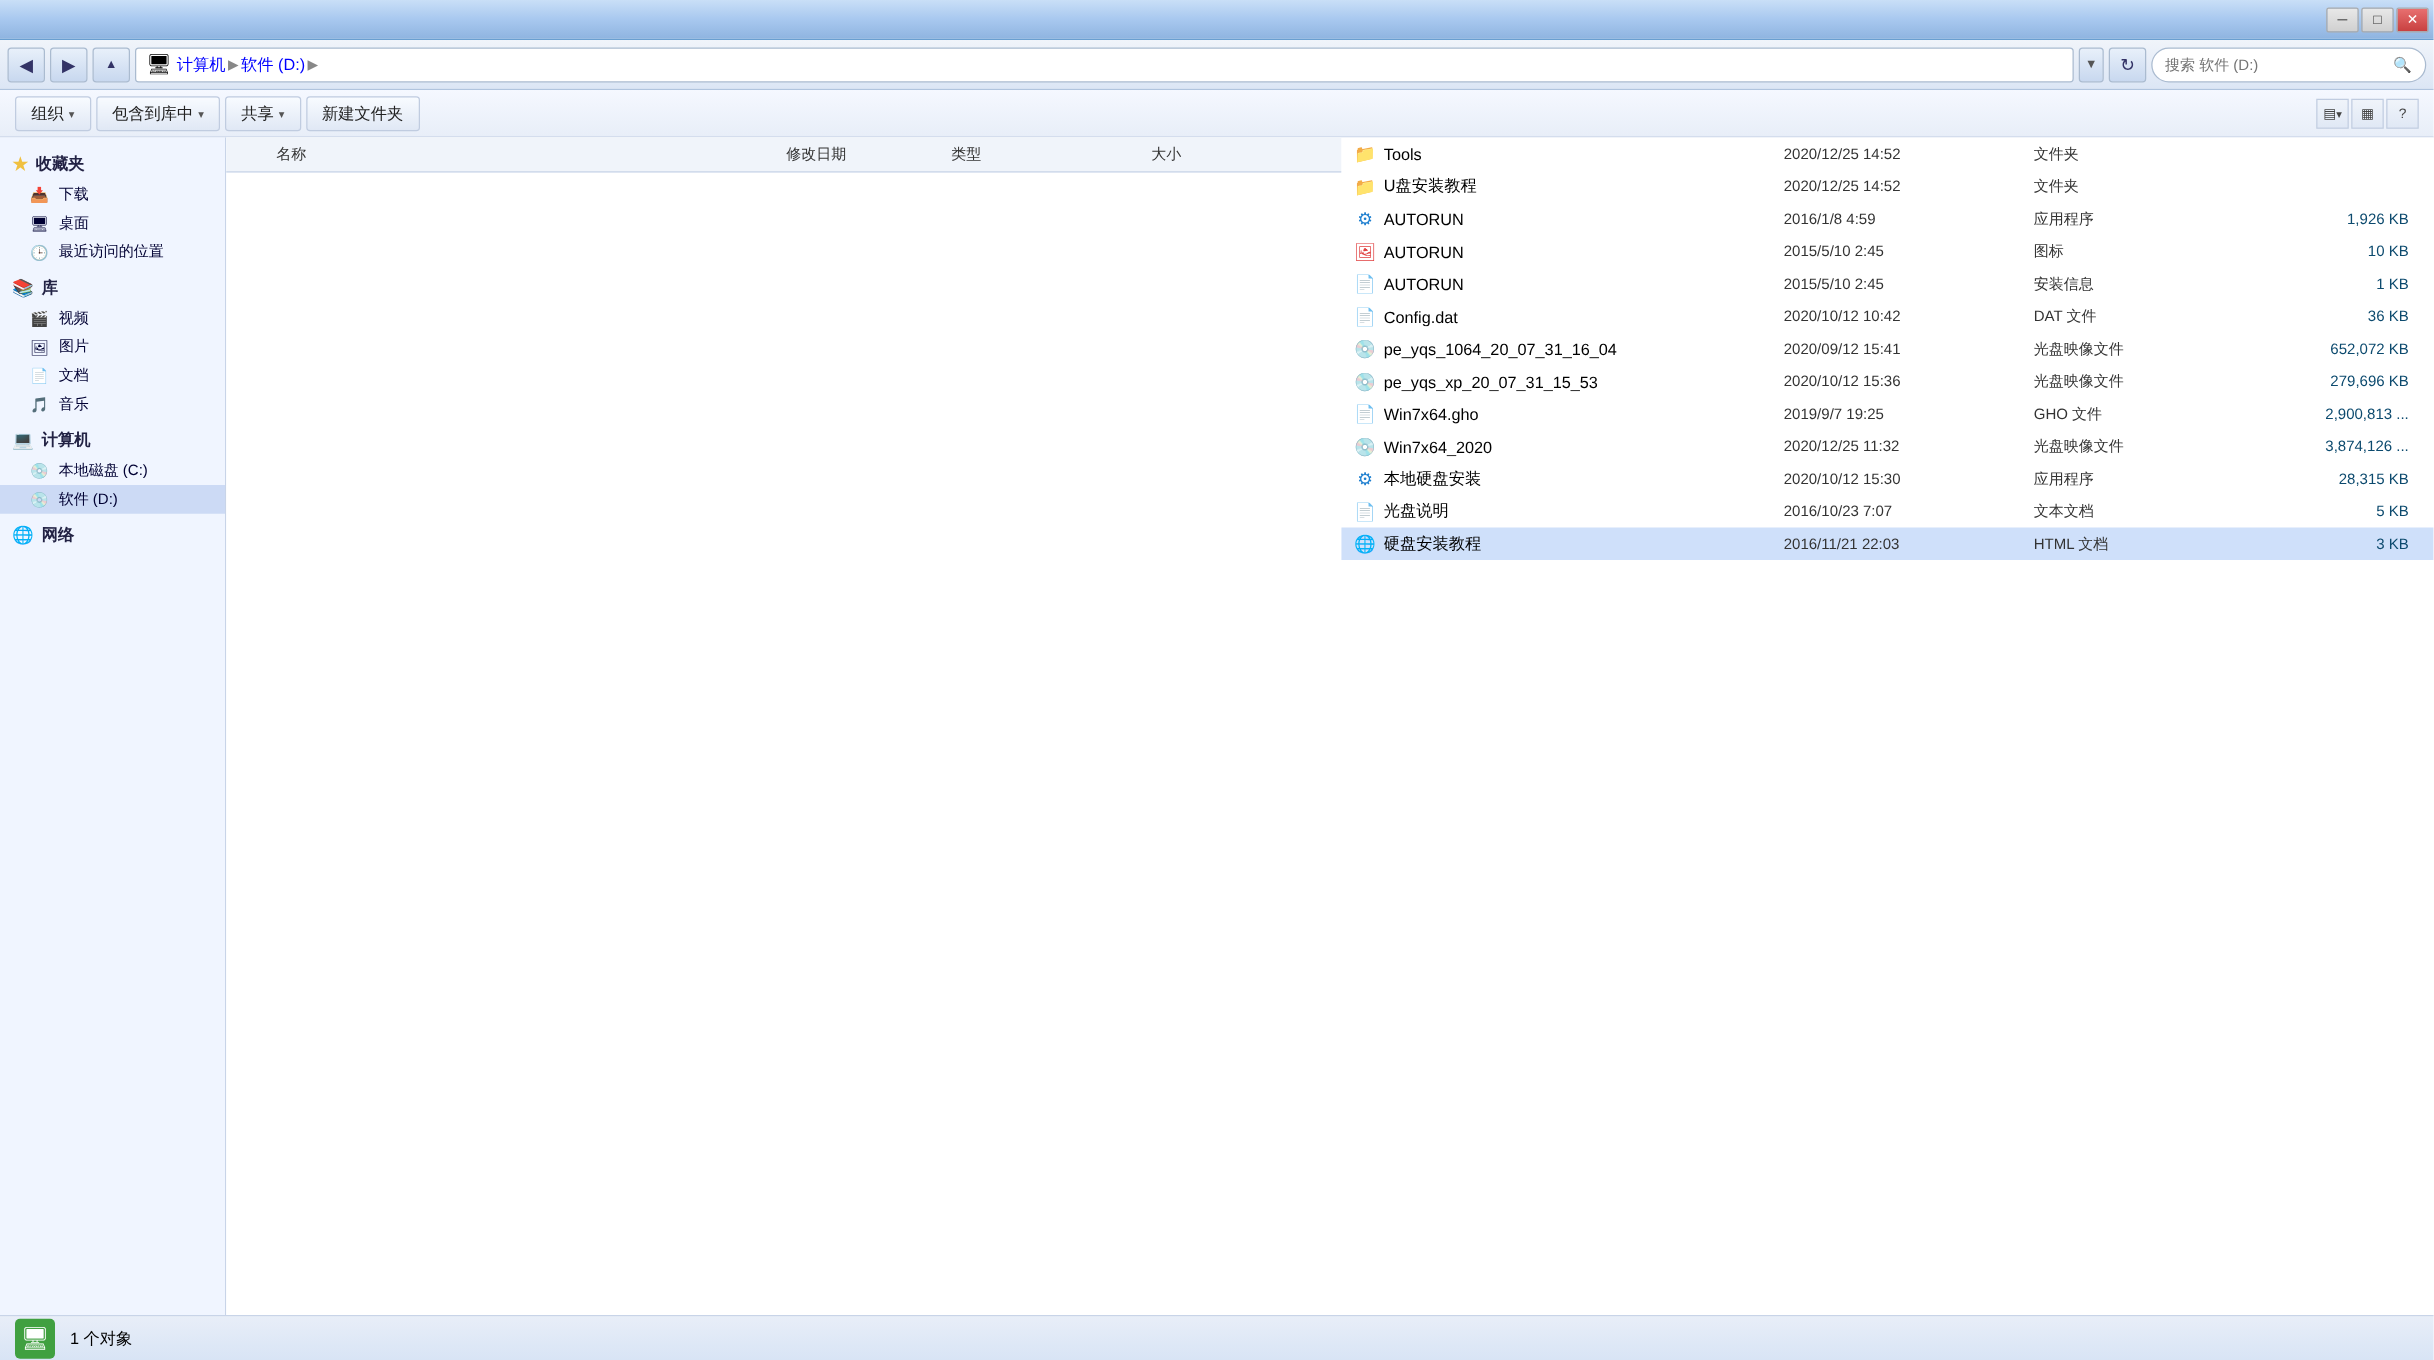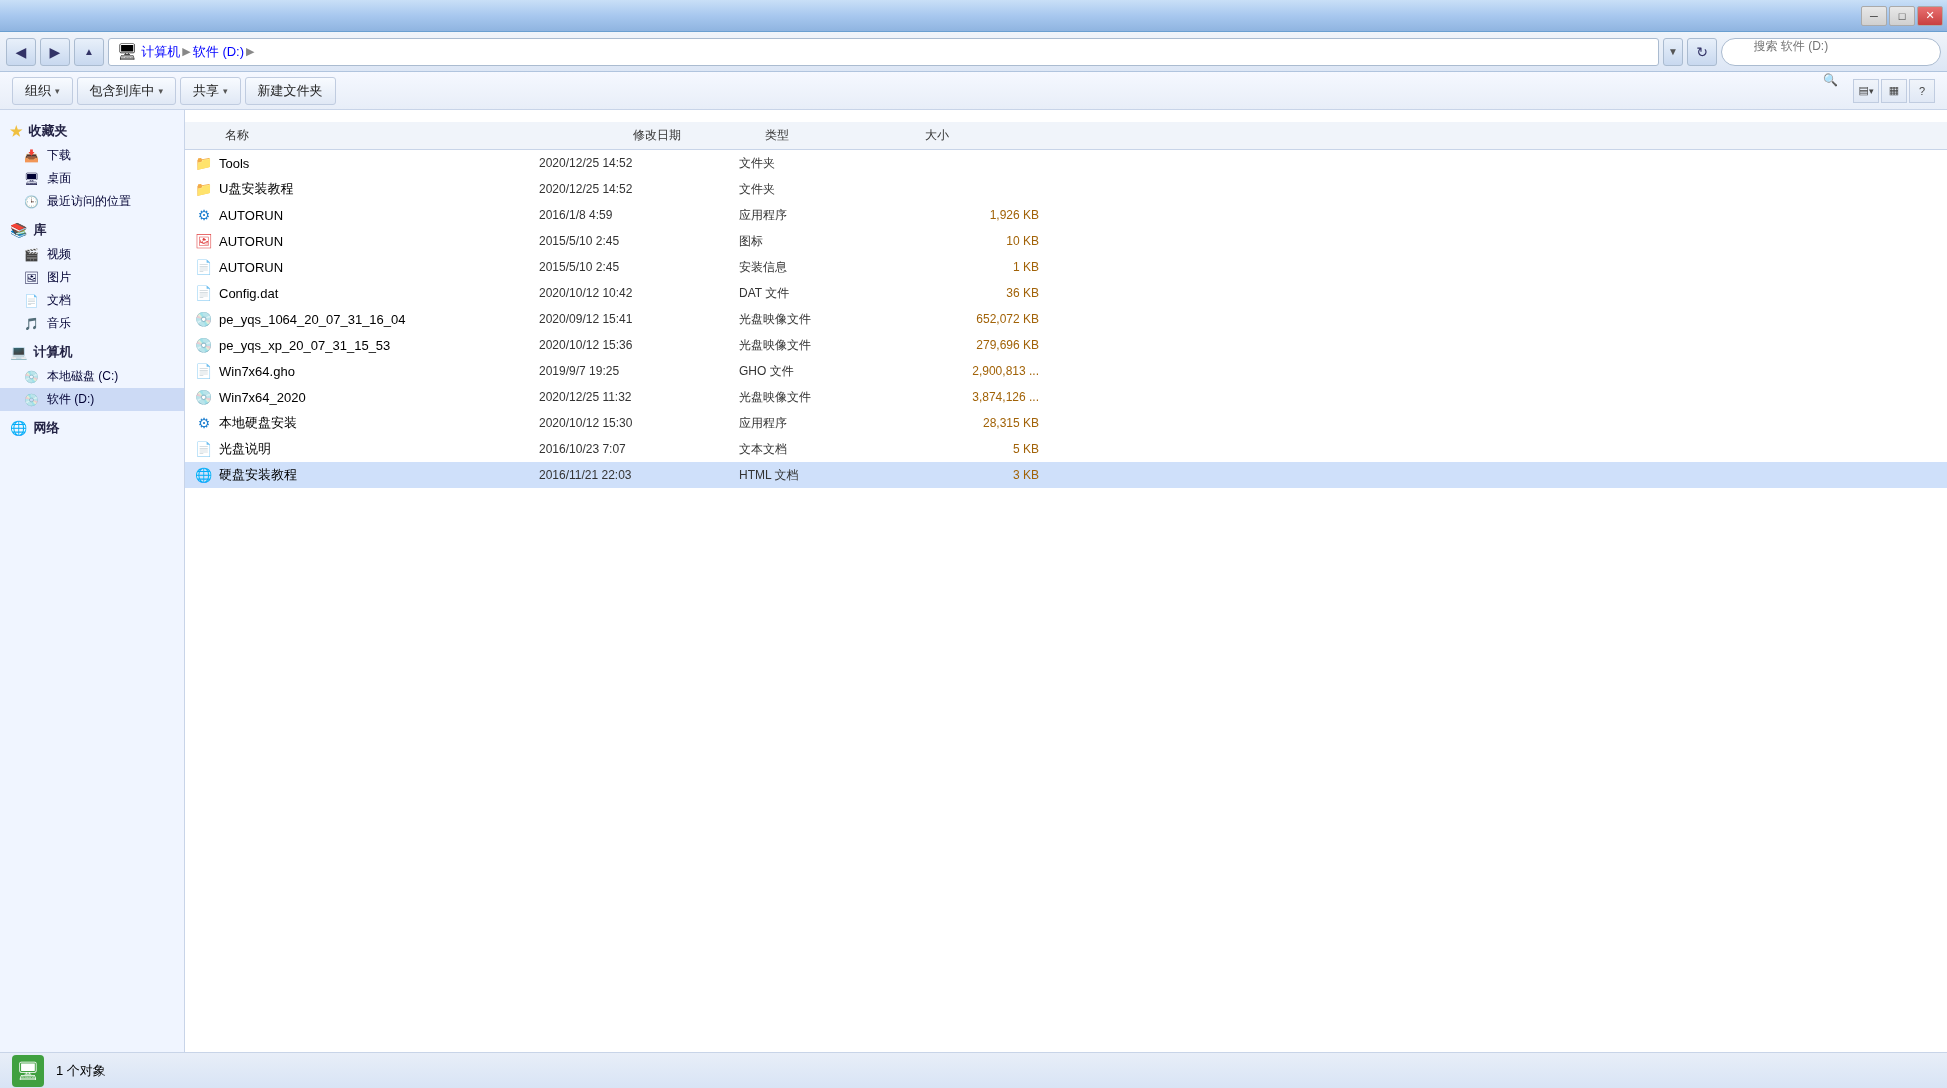--- a/index.html
+++ b/index.html
@@ -119,22 +119,21 @@
       width: 220px;
       height: 28px;
       border: 1px solid #aabbd0;
       border-radius: 14px;
       background: #fff;
       display: flex;
       align-items: center;
       padding: 0 10px;
       font-size: 12px;
       color: #999;
-      gap: 20px;
-      flex-direction: column;
+      gap: 0;
     }
     .search-box input {
       border: none;
       outline: none;
       font-size: 12px;
       color: #999;
       background: transparent;
       flex: 1;
     }
 
@@ -204,22 +203,21 @@
     .icon-star { color: #f0c040; font-size: 14px; }
     .icon-lib { color: #6080c0; font-size: 14px; }
     .icon-computer { color: #4080c0; font-size: 14px; }
     .icon-network { color: #6090c0; font-size: 14px; }
 
     
     .file-area {
       flex: 1;
       background: #fff;
       display: flex;
-      flex-direction: column;
-      margin-top: 12px;
+      flex-direction: row;
     }
 
     
     .col-headers {
       display: flex;
       align-items: center;
       height: 28px;
       border-bottom: 1px solid #c8d4e8;
       background: #f0f4fa;
       padding-left: 32px;
@@ -246,21 +244,21 @@
       align-items: center;
       height: 26px;
       padding-left: 8px;
       cursor: pointer;
     }
     .file-row.selected { background: #cfe0fa; }
     .file-icon { width: 22px; text-align: center; font-size: 14px; margin-right: 4px; }
     .file-name { width: 320px; font-size: 13px; color: #000; white-space: nowrap; overflow: hidden; }
     .file-date { width: 200px; font-size: 12px; color: #333; }
     .file-type { width: 160px; font-size: 12px; color: #333; }
-    .file-size { width: 160px; font-size: 12px; color: #a16207; text-align: right; padding-right: 20px; }
+    .file-size { width: 160px; font-size: 12px; color: #0c4a6e; text-align: right; padding-right: 20px; }
 
     
     .statusbar {
       height: 36px;
       background: linear-gradient(to bottom, #e8eef8, #d8e4f5);
       border-top: 1px solid #c8d4e8;
       display: flex;
       align-items: center;
       padding: 0 12px;
       gap: 12px;

